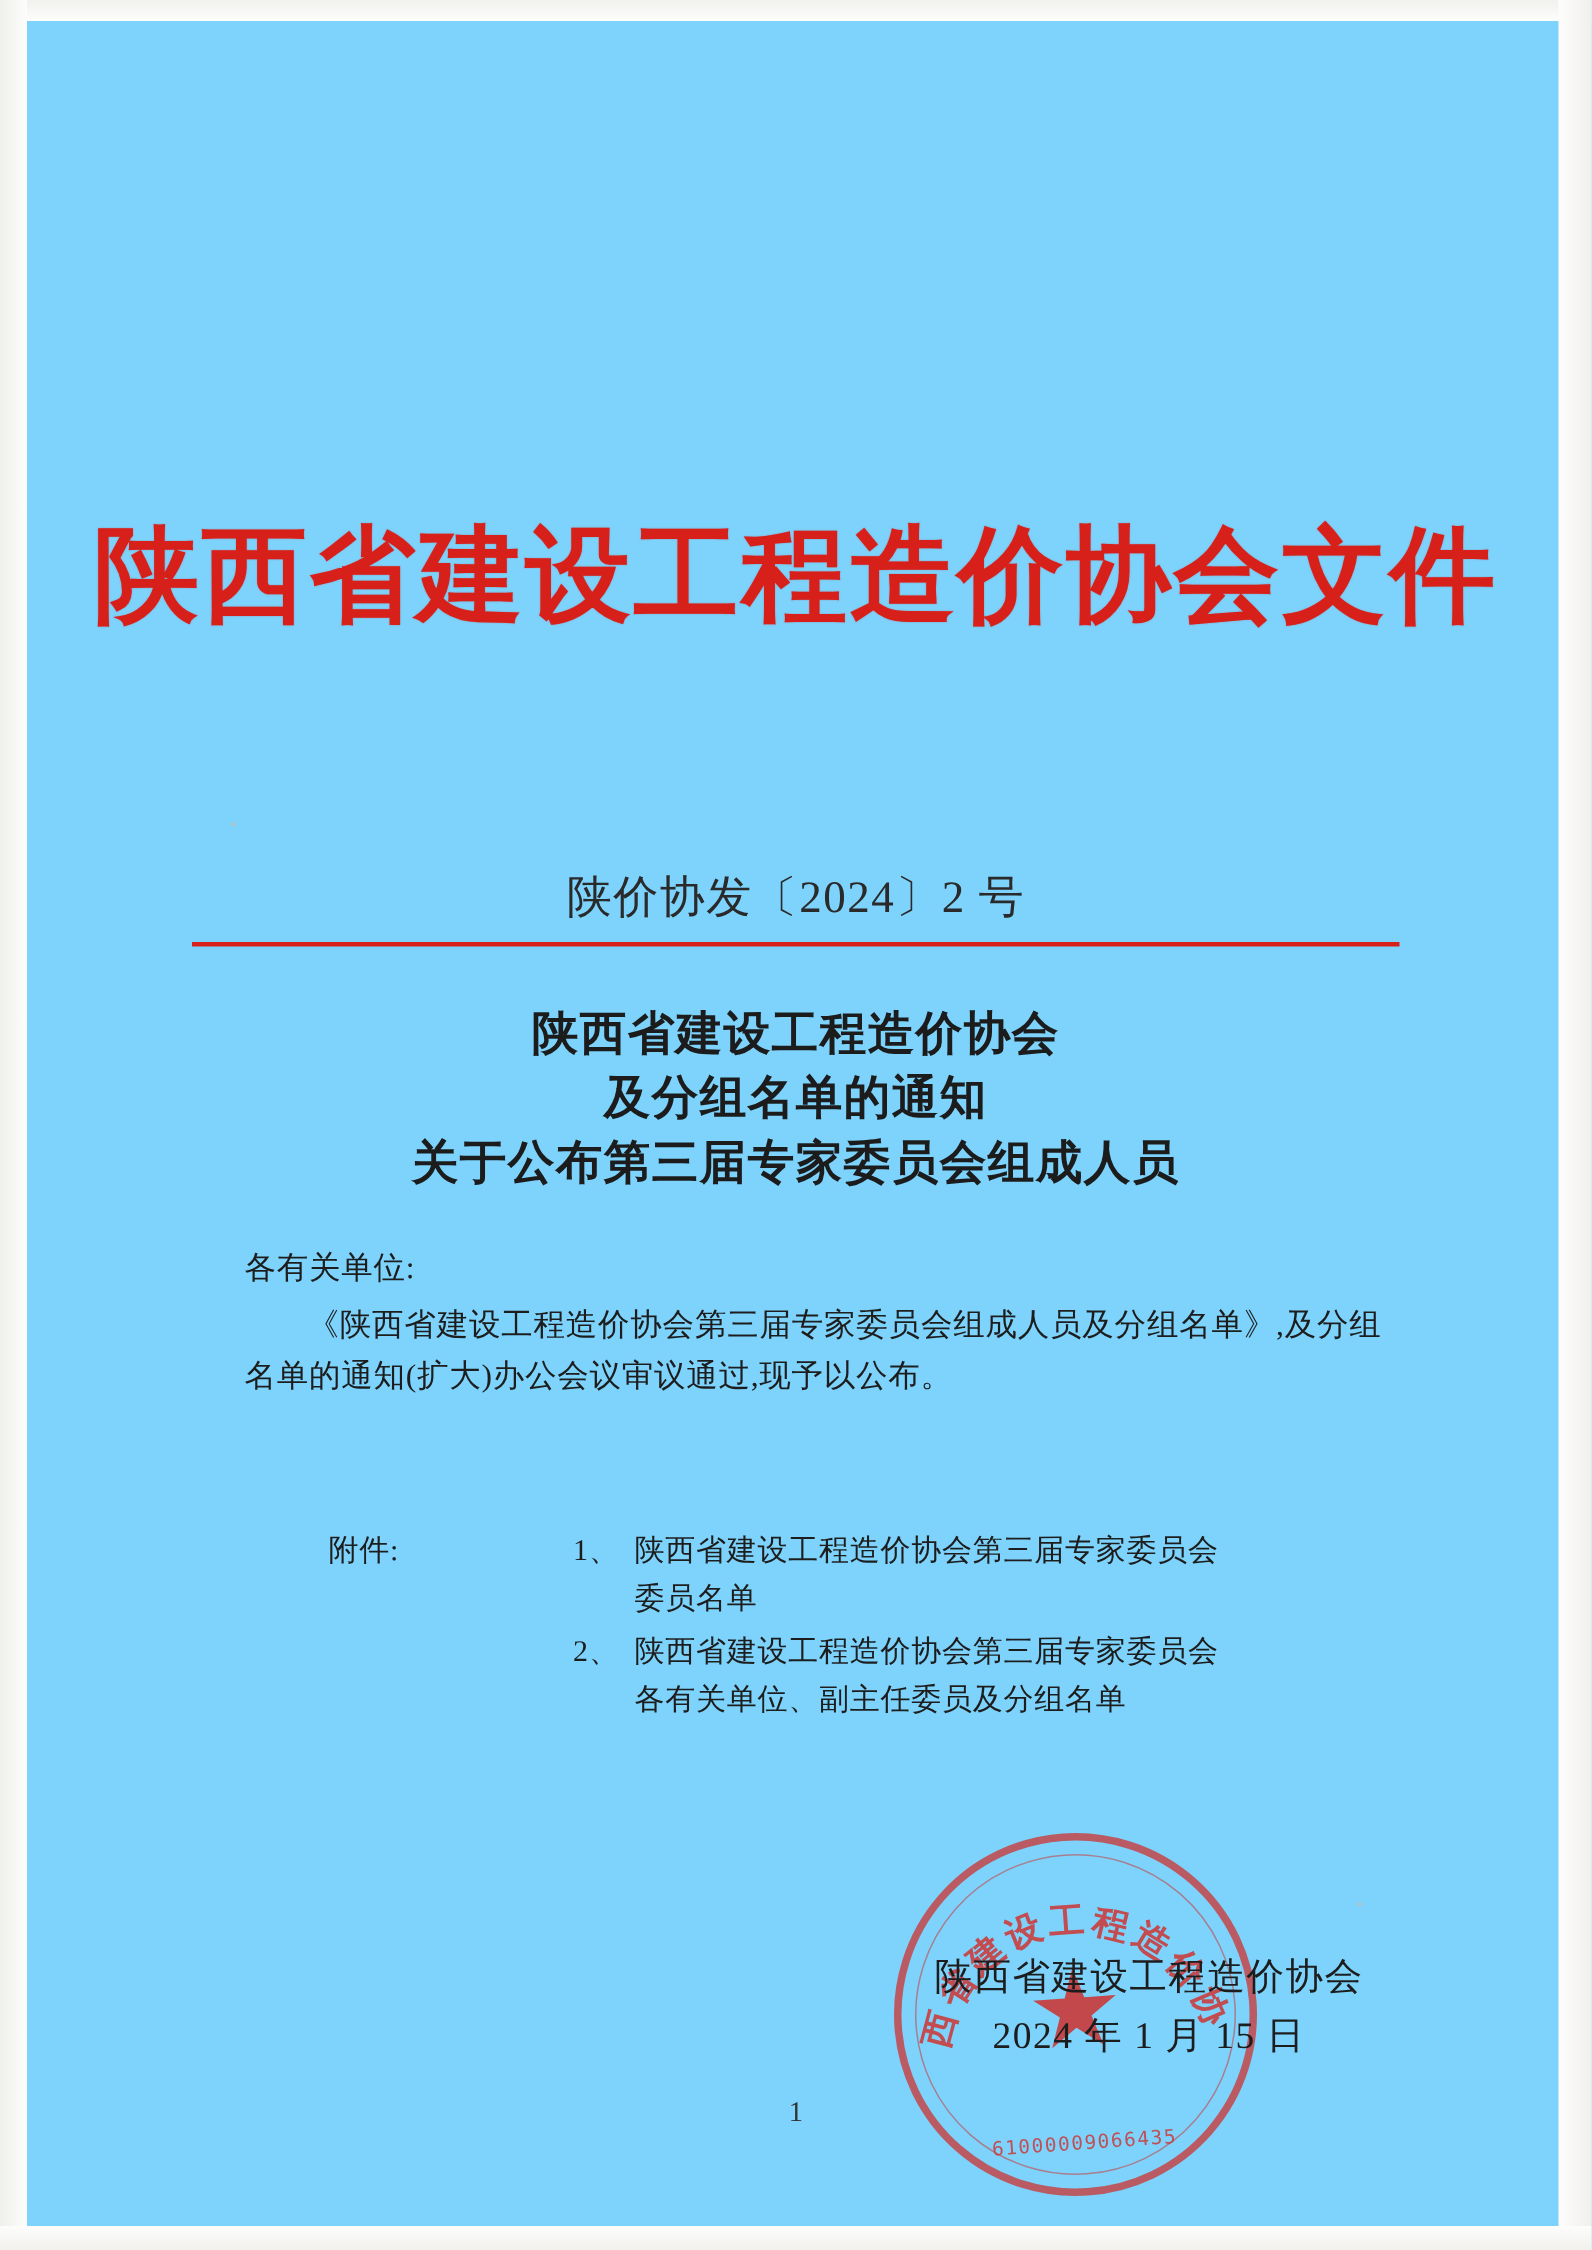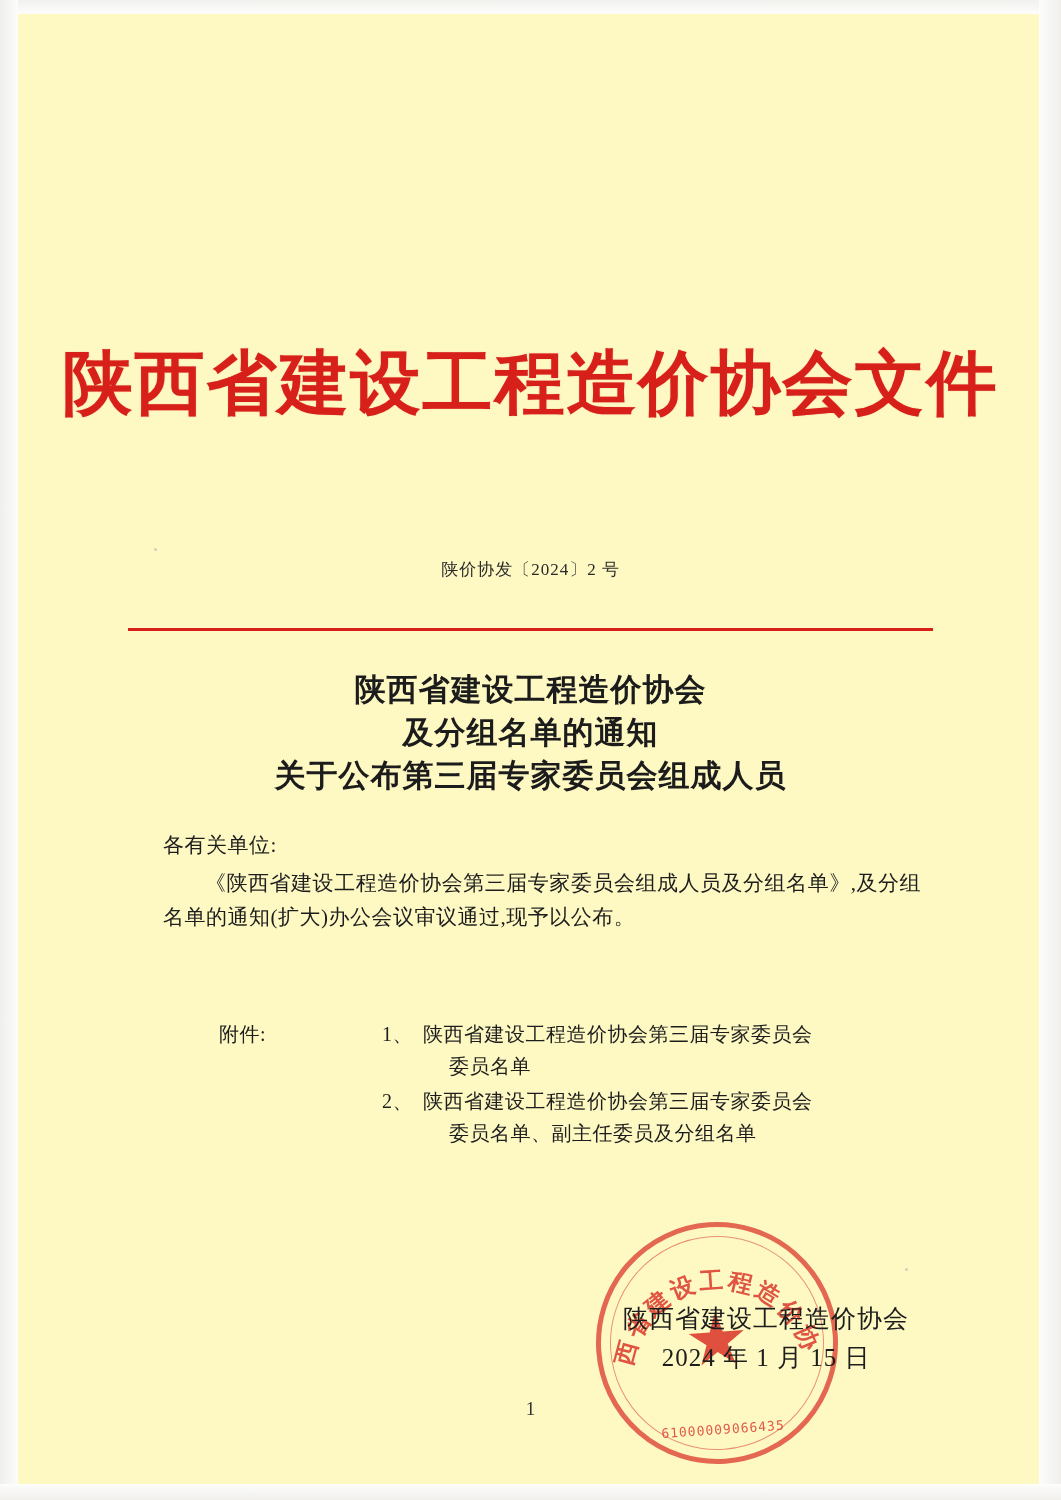--- a/index.html
+++ b/index.html
@@ -10,21 +10,21 @@
   body {
     width: 1061px;
     height: 1500px;
     position: relative;
     font-family: "Liberation Serif", serif;
     overflow: hidden;
   }
   .page {
     position: absolute;
     inset: 0;
-    background: #fef9c3;
+    background: #7dd3fc;
   }
   
   .scan-edge-left {
     position: absolute;
     left: 0; top: 0; bottom: 0; width: 18px;
     background: linear-gradient(to right, #efefec, #fdfdfc);
   }
   .scan-edge-right {
     position: absolute;
     right: 0; top: 0; bottom: 0; width: 22px;
@@ -54,23 +54,23 @@
     letter-spacing: 2px;
     line-height: 1;
     text-shadow: 0 0 1px rgba(216,32,26,0.5);
     white-space: nowrap;
   }
 
   .doc-number {
     position: absolute;
     left: 0;
     right: 0;
-    top: 558px;
-    text-align: center;
-    font-size: 17px;
+    top: 578px;
+    text-align: center;
+    font-size: 30px;
     color: #2a2a2a;
     letter-spacing: 1px;
     font-family: "Liberation Serif", serif;
   }
 
   .red-rule {
     position: absolute;
     left: 128px;
     right: 128px;
     top: 628px;
@@ -130,21 +130,21 @@
   }
   .att-num {
     width: 130px;
     flex: 0 0 130px;
     text-align: right;
     padding-right: 10px;
     box-sizing: border-box;
     white-space: nowrap;
   }
   .att-text { flex: 1 1 auto; }
-  .att-text .cont { display: block; margin-left: 26px; }
+  .att-text .cont { display: block; }
 
   .signature {
     position: absolute;
     right: 152px;
     top: 1300px;
     text-align: center;
     font-size: 25px;
     line-height: 1.55;
     color: #1d1d1d;
     letter-spacing: 1px;
@@ -262,21 +262,21 @@
       <span class="att-text">
         <span>陕西省建设工程造价协会第三届专家委员会</span>
         <span class="cont">委员名单</span>
       </span>
     </div>
     <div class="att-row">
       <span class="att-label"></span>
       <span class="att-num">2、</span>
       <span class="att-text">
         <span>陕西省建设工程造价协会第三届专家委员会</span>
-        <span class="cont">委员名单、副主任委员及分组名单</span>
+        <span class="cont">各有关单位、副主任委员及分组名单</span>
       </span>
     </div>
   </div>
 
   <div class="seal">
     <div class="seal-inner-ring"></div>
     <div class="seal-arc-text">
       <svg viewBox="0 0 222 222" aria-hidden="true">
         <defs>
           <path id="sealArc" d="M 28,130 A 84,84 0 0 1 194,130" fill="none"></path>

